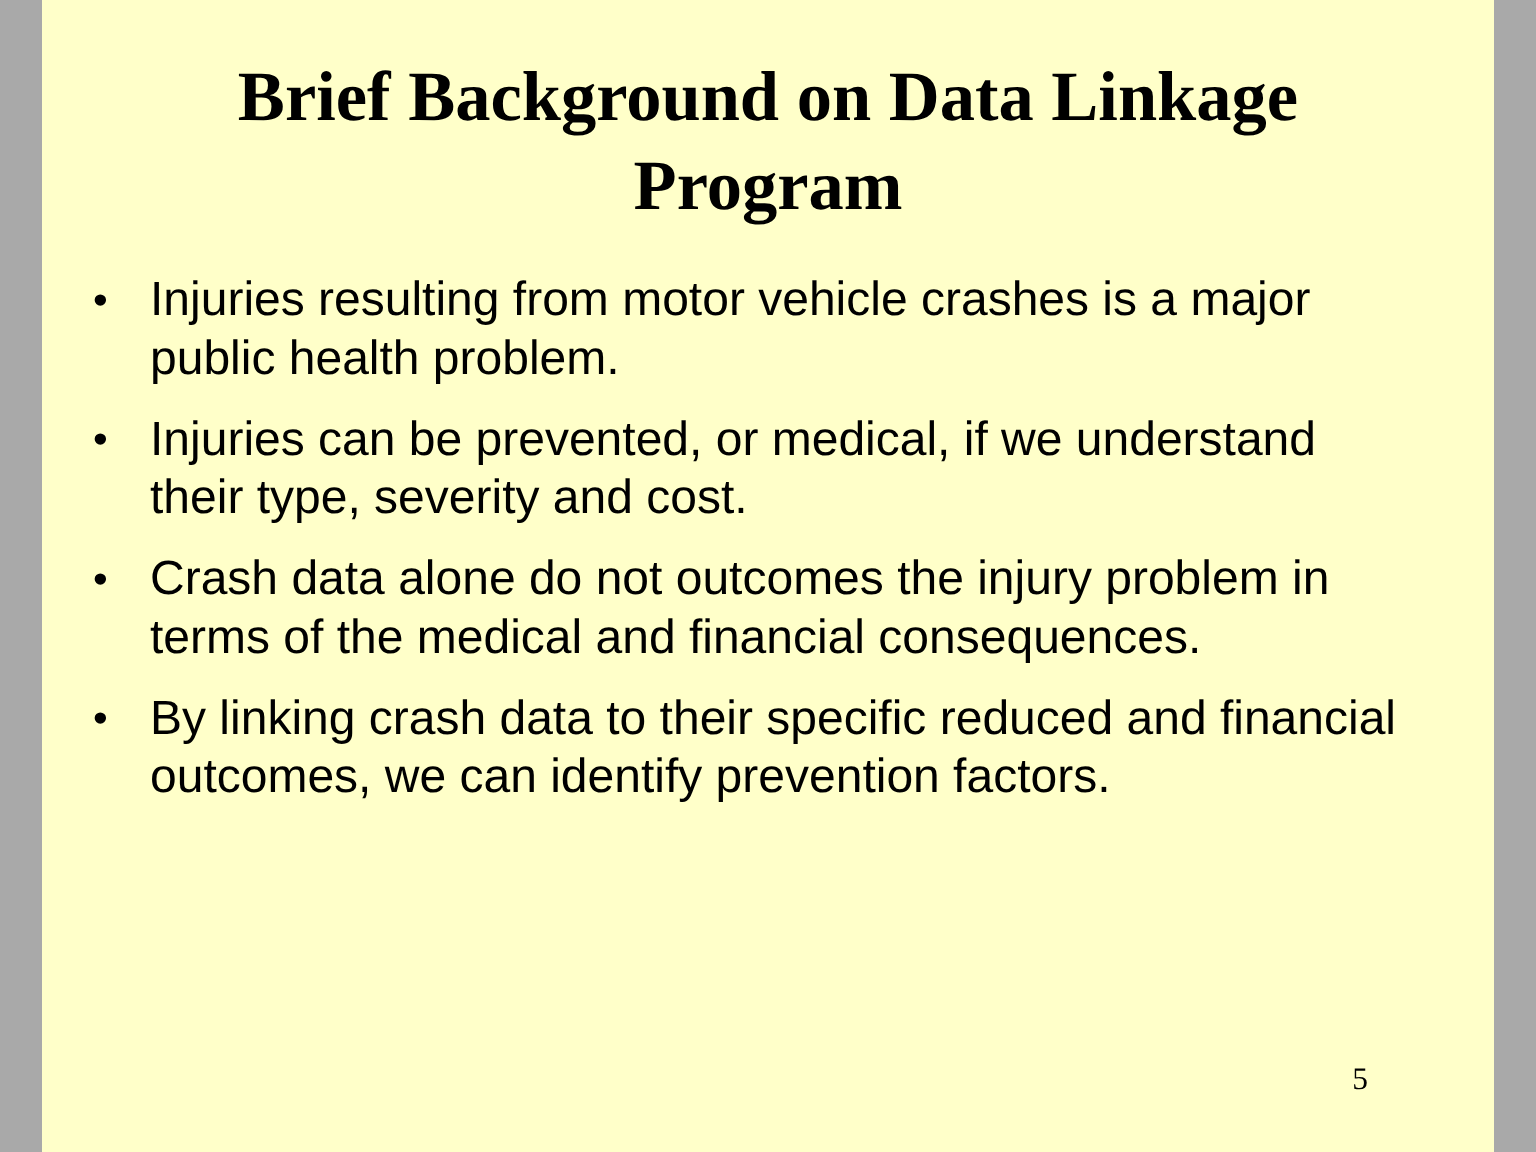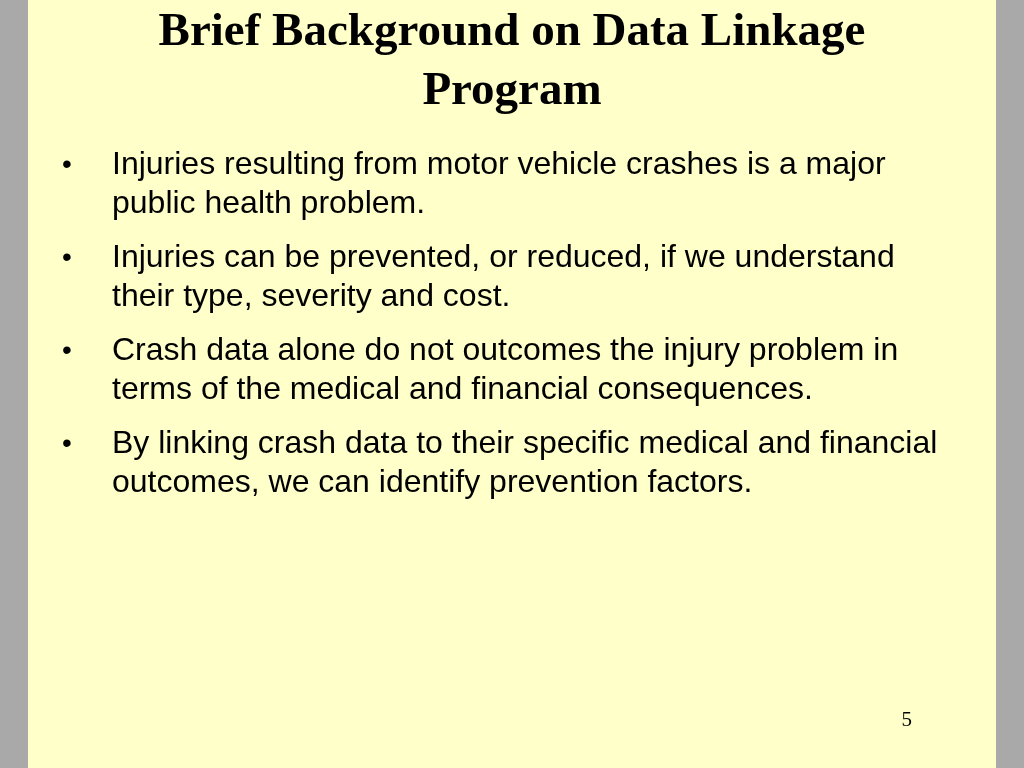--- a/index.html
+++ b/index.html
@@ -25,20 +25,21 @@
   .slide {
     position: absolute;
     left: 28px;
     top: 0;
     width: 968px;
     height: 768px;
     background: #ffffc9;
     color: #000000;
   }
   .slide-title {
+    margin-top: 36px;
     padding: 0 60px;
     text-align: center;
     font-family: "Liberation Serif", serif;
     font-weight: bold;
     font-size: 47px;
     line-height: 1.25;
     color: #000000;
   }
   .bullet-list {
     margin-top: 26px;
@@ -55,21 +56,20 @@
     color: #000000;
   }
   .bullet-marker {
     flex: 0 0 38px;
     width: 38px;
     font-size: 28px;
     line-height: 1.4;
   }
   .bullet-text {
     max-width: 840px;
-    margin-left: 12px;
   }
   .page-number {
     position: absolute;
     right: 84px;
     bottom: 36px;
     font-family: "Liberation Serif", serif;
     font-size: 21px;
     color: #000000;
   }
 </style>
@@ -85,30 +85,30 @@
 
   <div class="bullet-list">
 
     <div class="bullet-item">
       <span class="bullet-marker">•</span>
       <span class="bullet-text">Injuries resulting from motor vehicle crashes is a major public health problem.</span>
     </div>
 
     <div class="bullet-item">
       <span class="bullet-marker">•</span>
-      <span class="bullet-text">Injuries can be prevented, or reduced, if we understand their type, severity and cost.</span>
+      <span class="bullet-text">Injuries can be prevented, or medical, if we understand their type, severity and cost.</span>
     </div>
 
     <div class="bullet-item">
       <span class="bullet-marker">•</span>
       <span class="bullet-text">Crash data alone do not outcomes the injury problem in terms of the medical and financial consequences.</span>
     </div>
 
     <div class="bullet-item">
       <span class="bullet-marker">•</span>
-      <span class="bullet-text">By linking crash data to their specific medical and financial outcomes, we can identify prevention factors.</span>
+      <span class="bullet-text">By linking crash data to their specific reduced and financial outcomes, we can identify prevention factors.</span>
     </div>
 
   </div>
 
   <div class="page-number">5</div>
 
 </div>
 
 </body></html>

